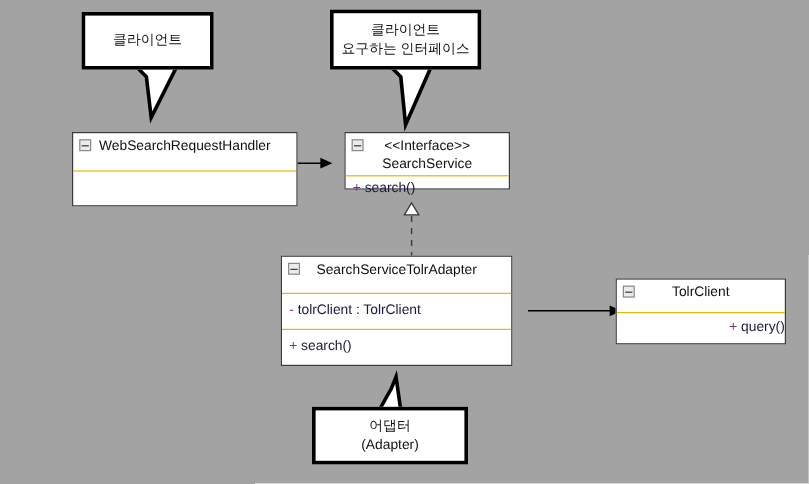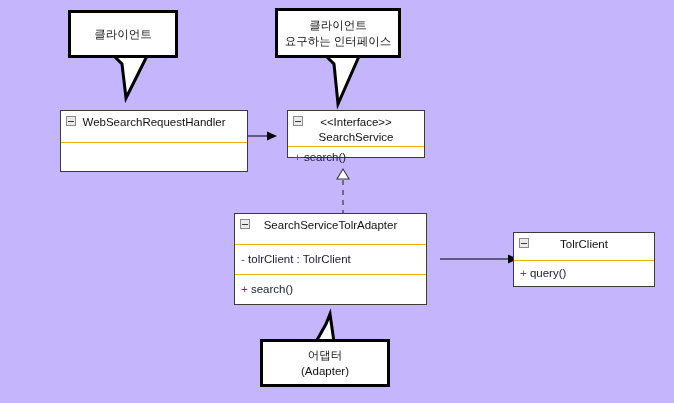--- a/index.html
+++ b/index.html
@@ -7,21 +7,21 @@
     padding: 0;
     background: #ffffff;
   }
   body {
     font-family: "Liberation Sans", sans-serif;
   }
   #canvas {
     position: relative;
     width: 674px;
     height: 403px;
-    background: #c4b5fd;
+    background: #a3a3a3;
     overflow: hidden;
   }
 
   
   .uml-box {
     position: absolute;
     border: 1px solid #3b3b3b;
     background: #ffffff;
     box-sizing: border-box;
   }
@@ -194,18 +194,18 @@
     <div class="compartment member-comp" style="height:31px; padding-top:7px;">
       <span><span class="vis">+</span> search()</span>
     </div>
   </div>
 
   <div class="uml-box" style="left:513px; top:232px; width:142px; height:55px; z-index:2;">
     <div class="compartment name-comp" style="height:27px;">
       <span class="minus-icon"></span>
       <span class="cname">TolrClient</span>
     </div>
-    <div class="compartment member-comp" style="height:39px; padding-top:5px;">
+    <div class="compartment member-comp" style="height:39px; padding-top:5px;text-align:right;">
       <span><span class="vis">+</span> query()</span>
     </div>
   </div>
 
 </div>
 
 </body></html>

